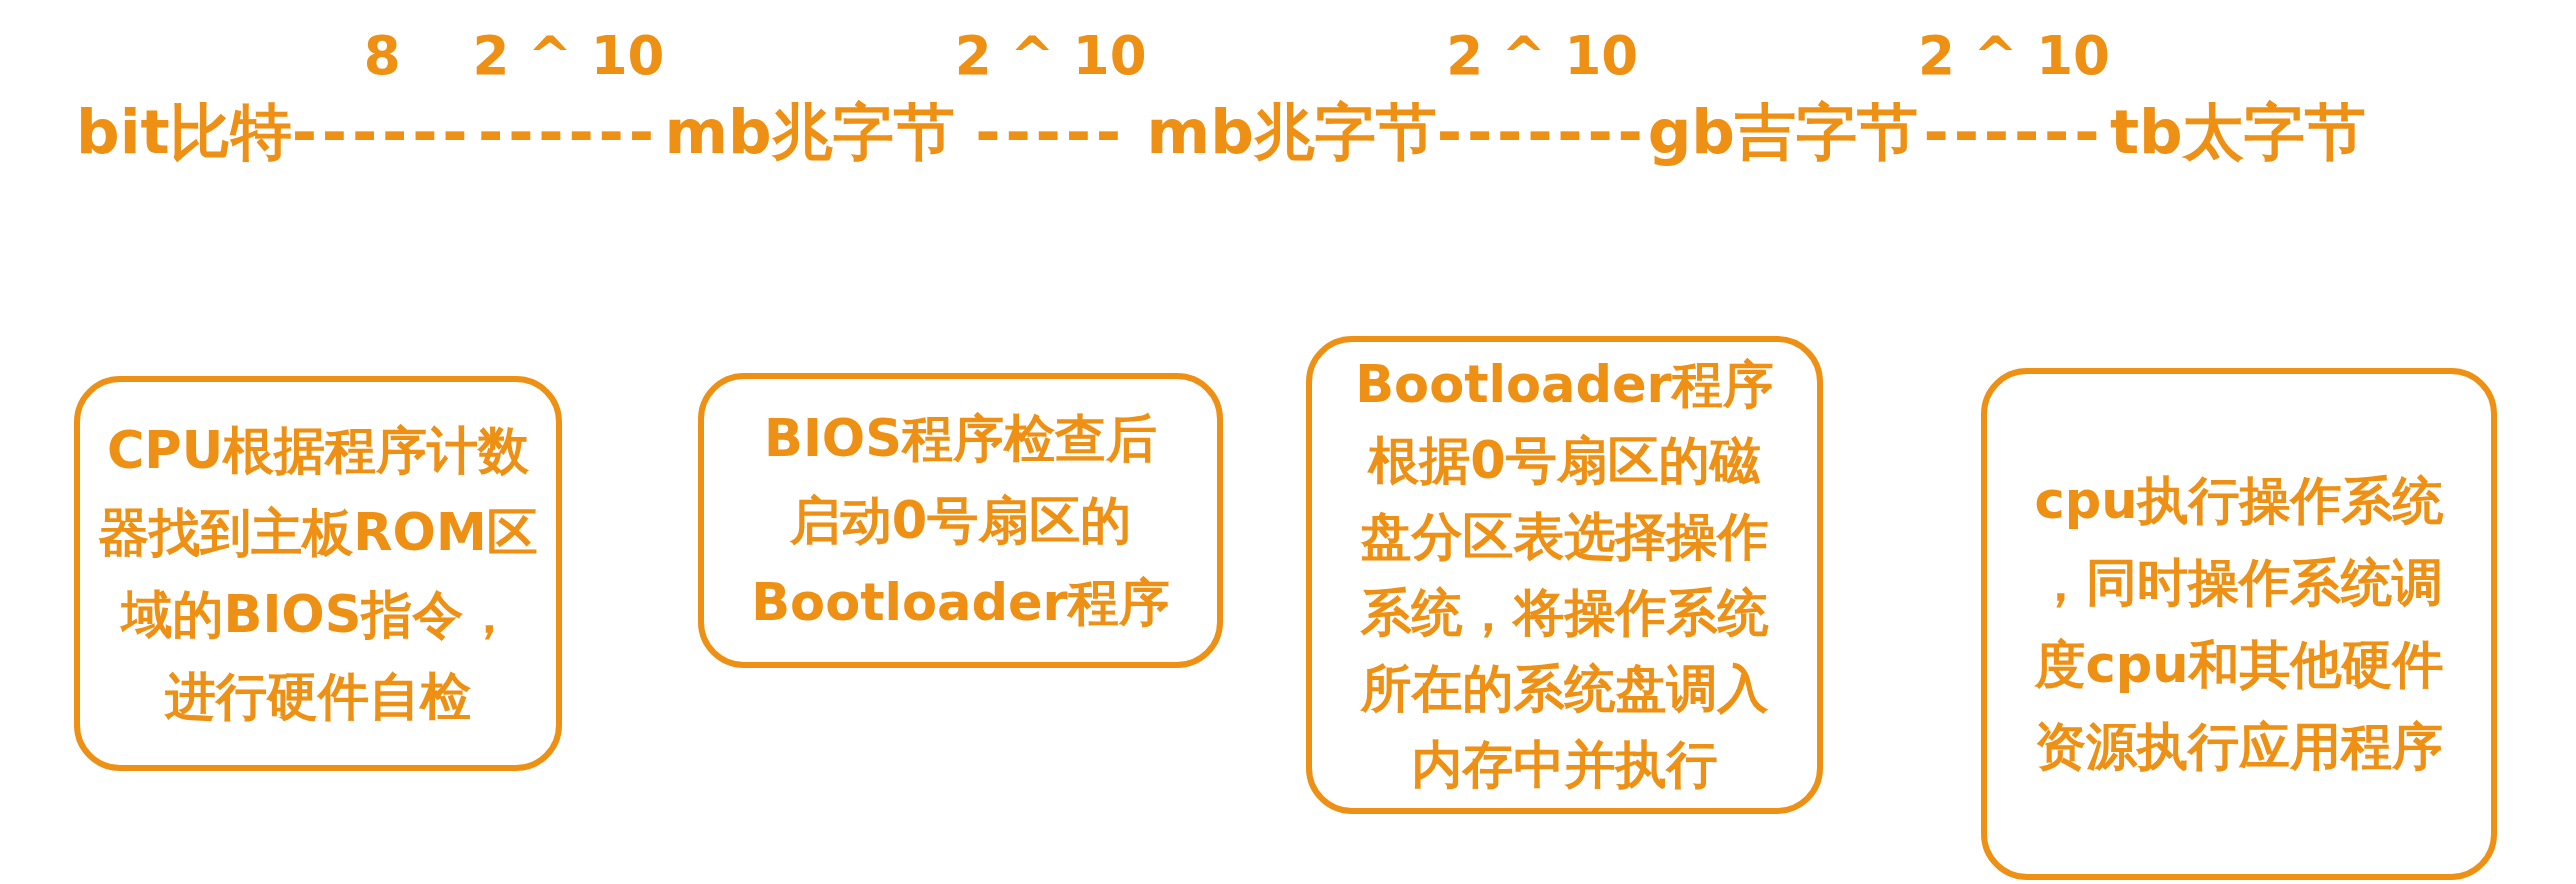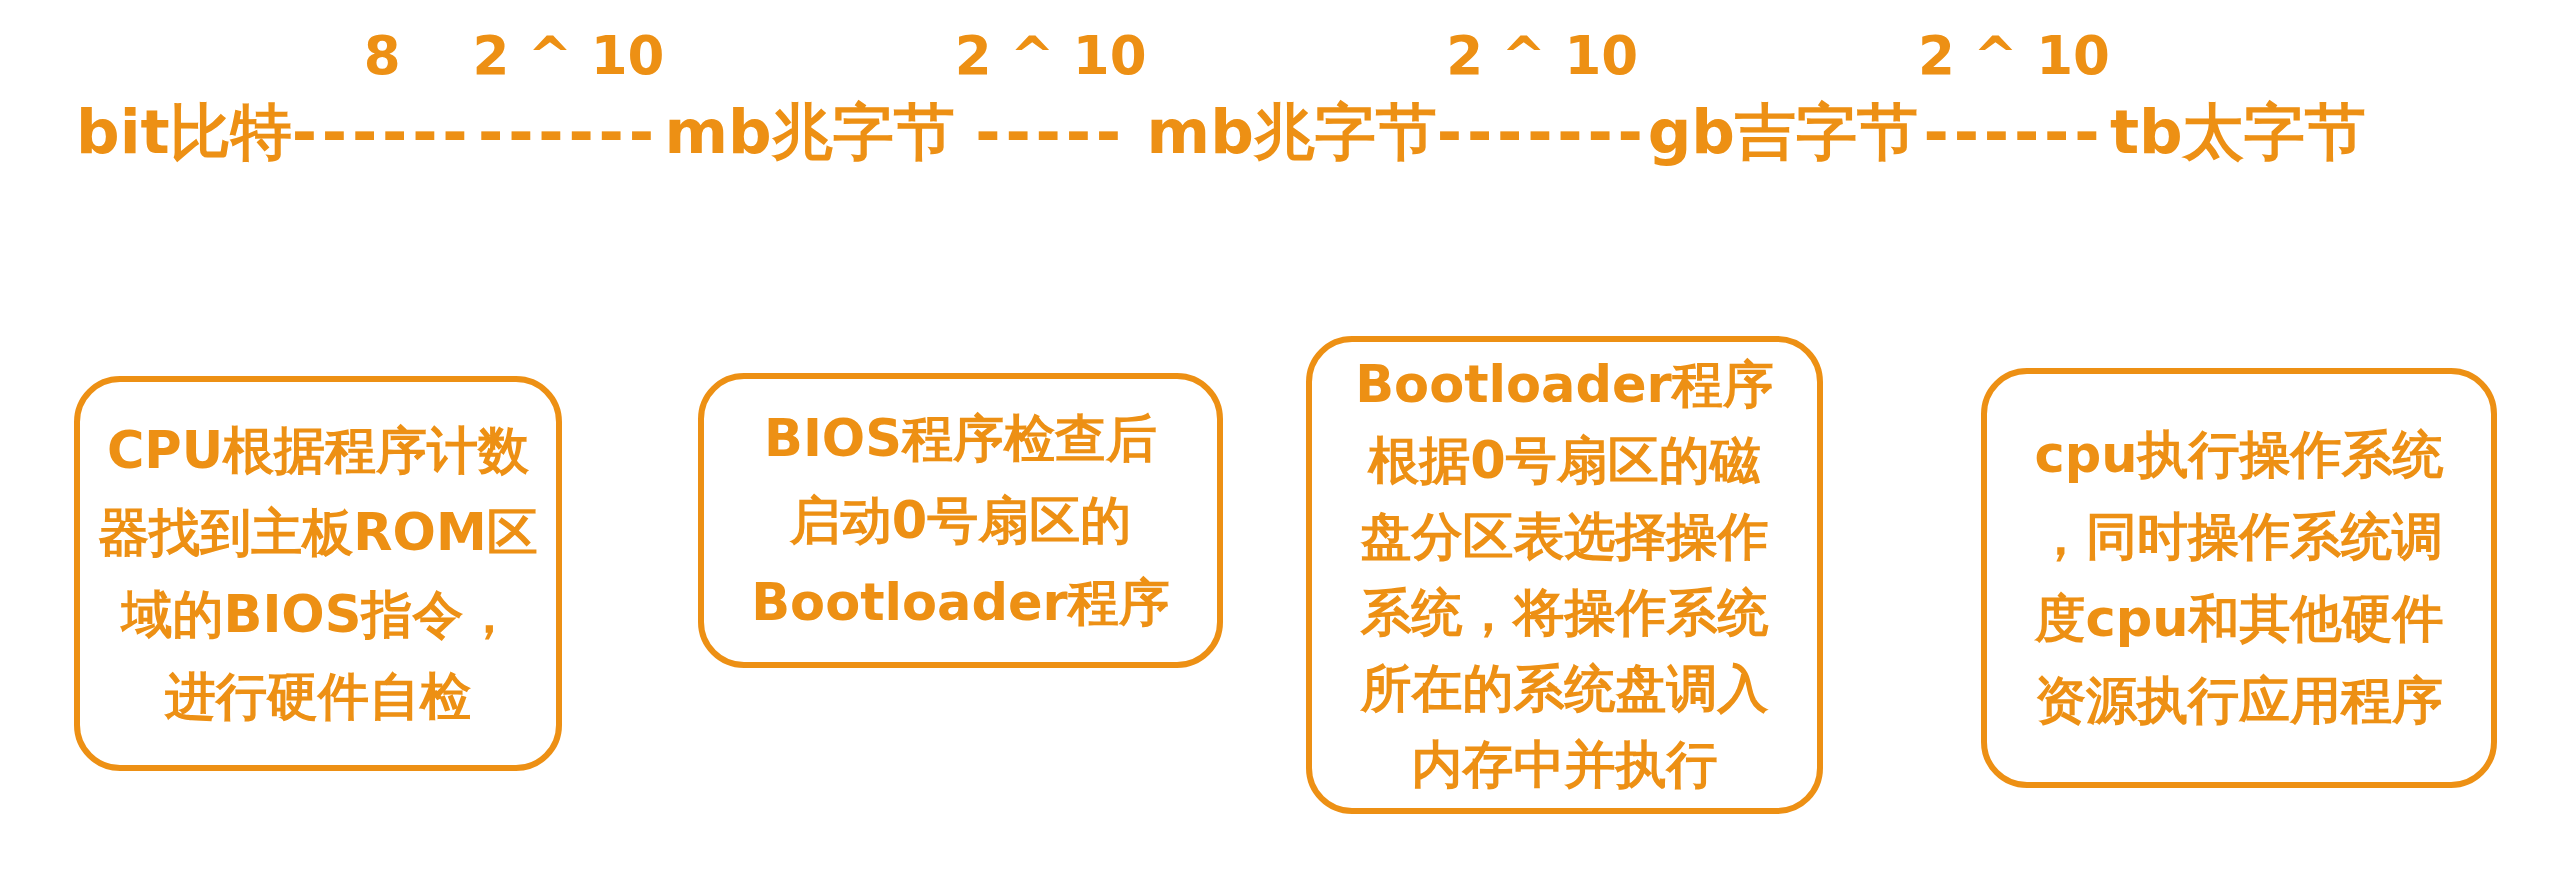--- a/index.html
+++ b/index.html
@@ -55,21 +55,21 @@
   }
   .box-text {
     font-size: 51px;
     line-height: 82px;
     white-space: pre-line;
   }
   .box1 { left: 74px;   top: 376px; width: 488px; height: 395px; }
   .box2 { left: 698px;  top: 373px; width: 525px; height: 295px; }
   .box3 { left: 1306px; top: 336px; width: 517px; height: 478px; }
   .box3 .box-text { line-height: 76px; }
-  .box4 { left: 1981px; top: 368px; width: 516px; height: 420px; }
+  .box4 { left: 1981px; top: 368px; width: 516px; height: 512px; }
 </style>
 </head>
 <body>
 
 <div class="canvas">
 
   <div class="scale-row">
     <span class="unit">bit比特</span>
     <span class="link">
       <span class="exp">8</span>

